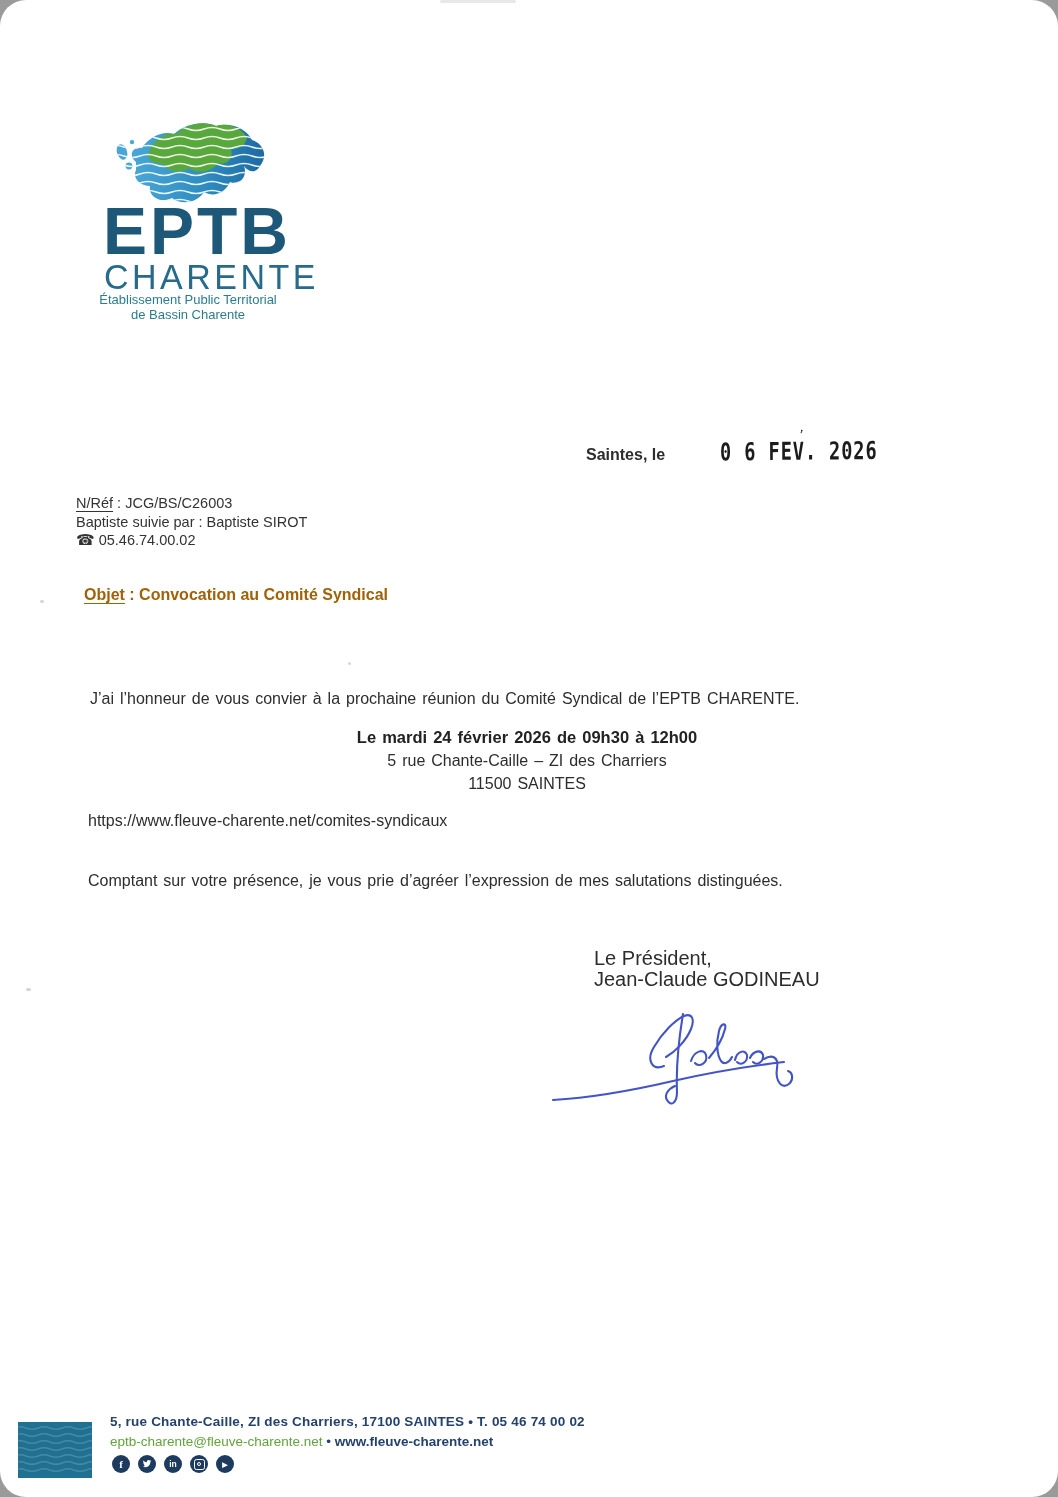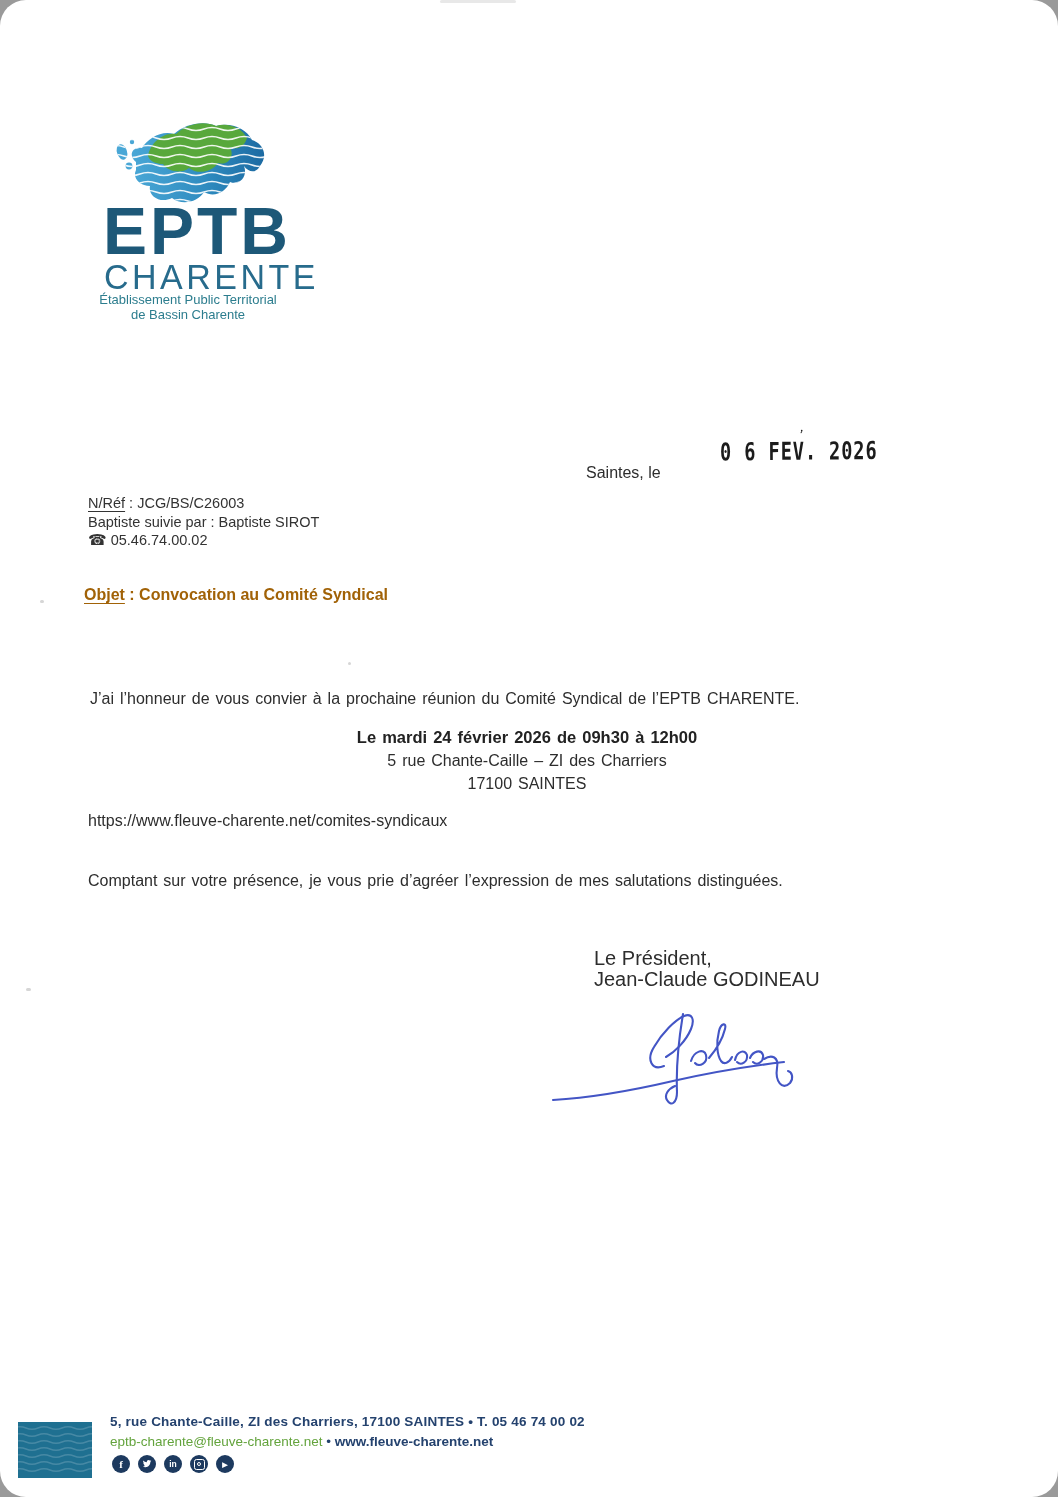--- a/index.html
+++ b/index.html
@@ -36,31 +36,31 @@
   .logo-name{
     left:104px;top:260px;font-size:34px;font-weight:400;letter-spacing:3.5px;
     color:var(--logo-blue);line-height:1;transform:scaleY(1.02);text-align:right;
   }
   .logo-tagline{
     left:83px;top:292px;width:210px;text-align:center;
     font-size:13px;color:var(--logo-teal);line-height:15px;
   }
 
   
-  .dateline-place{left:586px;top:464px;font-size:16px;}
+  .dateline-place{left:586px;top:446px;font-size:16px;font-weight:bold;}
   .stamp{
     left:720px;top:438px;font-size:22px;font-weight:700;
     font-family:"DejaVu Sans Mono", monospace;color:var(--stamp-ink);
     transform:scaleX(.85) scaleY(1.12) rotate(-.4deg);transform-origin:left top;
     letter-spacing:1px;white-space:nowrap;
   }
   .stamp-tick{left:799px;top:426px;font-size:15px;color:var(--stamp-ink);transform:rotate(14deg);}
 
   
-  .ref-block{left:88px;top:494px;font-size:14.5px;line-height:18.5px;color:#333;}
+  .ref-block{left:76px;top:494px;font-size:14.5px;line-height:18.5px;color:#333;}
   .u{text-decoration:underline;text-underline-offset:3px;text-decoration-thickness:1.3px;}
   .phone-glyph{font-size:15px;margin-right:4px;}
 
   
   .subject{left:84px;top:586px;font-size:16px;font-weight:700;color:#a16207;}
 
   
   .para{font-size:16px;line-height:25px;color:var(--text);word-spacing:1.5px;}
   .intro{left:90px;top:686px;width:880px;}
   .meeting{left:88px;top:726px;width:878px;text-align:center;line-height:22px;}
@@ -159,21 +159,21 @@
 
   <div class="abs subject">
     <span class="u">Objet</span><span> : </span><span>Convocation au Comité Syndical</span>
   </div>
 
   <div class="abs para intro">J’ai l’honneur de vous convier à la prochaine réunion du Comité Syndical de l’EPTB CHARENTE.</div>
 
   <div class="abs para meeting">
     <div class="bold-line">Le mardi 24 février 2026 de 09h30 à 12h00</div>
     <div class="addr">5 rue Chante-Caille – ZI des Charriers</div>
-    <div class="addr">17100 SAINTES</div>
+    <div class="addr">11500 SAINTES</div>
   </div>
 
   <div class="abs para report">
     <div>https://www.fleuve-charente.net/comites-syndicaux</div>
   </div>
 
   <div class="abs para closing">Comptant sur votre présence, je vous prie d’agréer l’expression de mes salutations distinguées.</div>
 
   <div class="abs signoff">
     <div>Le Président,</div>

